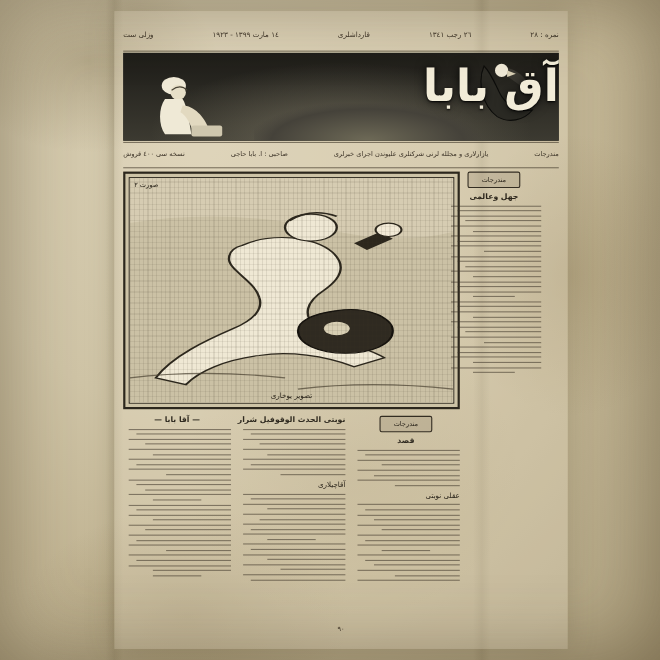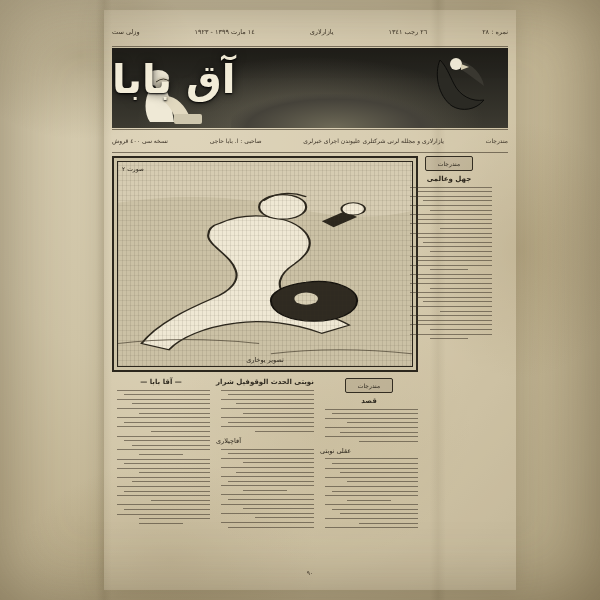--- a/index.html
+++ b/index.html
@@ -54,21 +54,21 @@
     position:absolute;left:112px;top:48px;width:396px;height:80px;
     background:linear-gradient(180deg,#2a2a28 0%,#3a3832 40%,#26251f 100%);
     overflow:hidden;
   }
   .tb-sky{position:absolute;inset:0;background:
       radial-gradient(ellipse at 50% 90%, rgba(200,190,160,.33), rgba(40,38,30,0) 62%),
       linear-gradient(180deg,#1d1c18,#3c3a31);}
   .tb-hill{position:absolute;left:30%;right:18%;bottom:0;height:34px;
       background:radial-gradient(ellipse at 50% 100%, #6e6a57 0%, #45423a 60%, rgba(40,38,30,0) 75%);}
   .logo{
-    position:absolute;left:0;right:0;top:8px;text-align:left;
+    position:absolute;left:0;right:0;top:8px;text-align:right;
     font-family:"DejaVu Sans", sans-serif;
     font-size:40px;font-weight:bold;color:#f2ecd8;
     text-shadow:0 1px 2px #000, 0 0 10px rgba(0,0,0,.7);
     direction:rtl;letter-spacing:-2px;
   }
   .fig-left{
     position:absolute;left:24px;bottom:2px;width:72px;height:64px;
   }
   .fig-right{
     position:absolute;right:18px;top:4px;width:58px;height:62px;
@@ -144,21 +144,21 @@
     font-size:6px;color:#2b251b;text-align:center;line-height:13px;
   }
   .textlines{direction:rtl;}
   .tl{
     height:1px;background:#3a3226;opacity:.55;margin:3.6px 0;
   }
   .tl.w95{width:95%} .tl.w88{width:88%} .tl.w80{width:80%}
   .tl.w72{width:72%} .tl.w60{width:60%} .tl.w45{width:45%}
   .tl.ctr{margin-left:auto;margin-right:auto;}
   .minihead{
-    font-size:6.5px;color:#2b251b;text-align:left;margin:5px 0 3px;direction:rtl;
+    font-size:6.5px;color:#2b251b;text-align:right;margin:5px 0 3px;direction:rtl;
   }
   .rc-head{font-size:7px;font-weight:bold;text-align:center;color:#2b251b;margin:2px 0 3px;direction:rtl;}
 
   .pagefoot{
     position:absolute;left:0;right:0;bottom:4px;text-align:center;
     font-size:6px;color:#3b3226;direction:rtl;
   }
 </style>
 </head>
 <body>
@@ -170,21 +170,21 @@
   <div class="stain s3"></div>
   <div class="stain s4"></div>
   <div class="fold fold-a"></div>
   <div class="fold fold-b"></div>
 
   <div class="sheet"></div>
 
   <div class="topbar">
     <div class="cell">نمره : ٢٨</div>
     <div class="cell">٢٦ رجب ١٣٤١</div>
-    <div class="cell">یازارلاری</div>
+    <div class="cell">قارداشلری</div>
     <div class="cell">١٤ مارت ١٣٩٩ - ١٩٢٣</div>
     <div class="cell">وزلی ست</div>
   </div>
   <div class="rule rule-a"></div>
 
   <div class="titleblock">
     <div class="tb-sky"></div>
     <div class="tb-hill"></div>
 
     <svg class="fig-left" viewBox="0 0 72 64">

